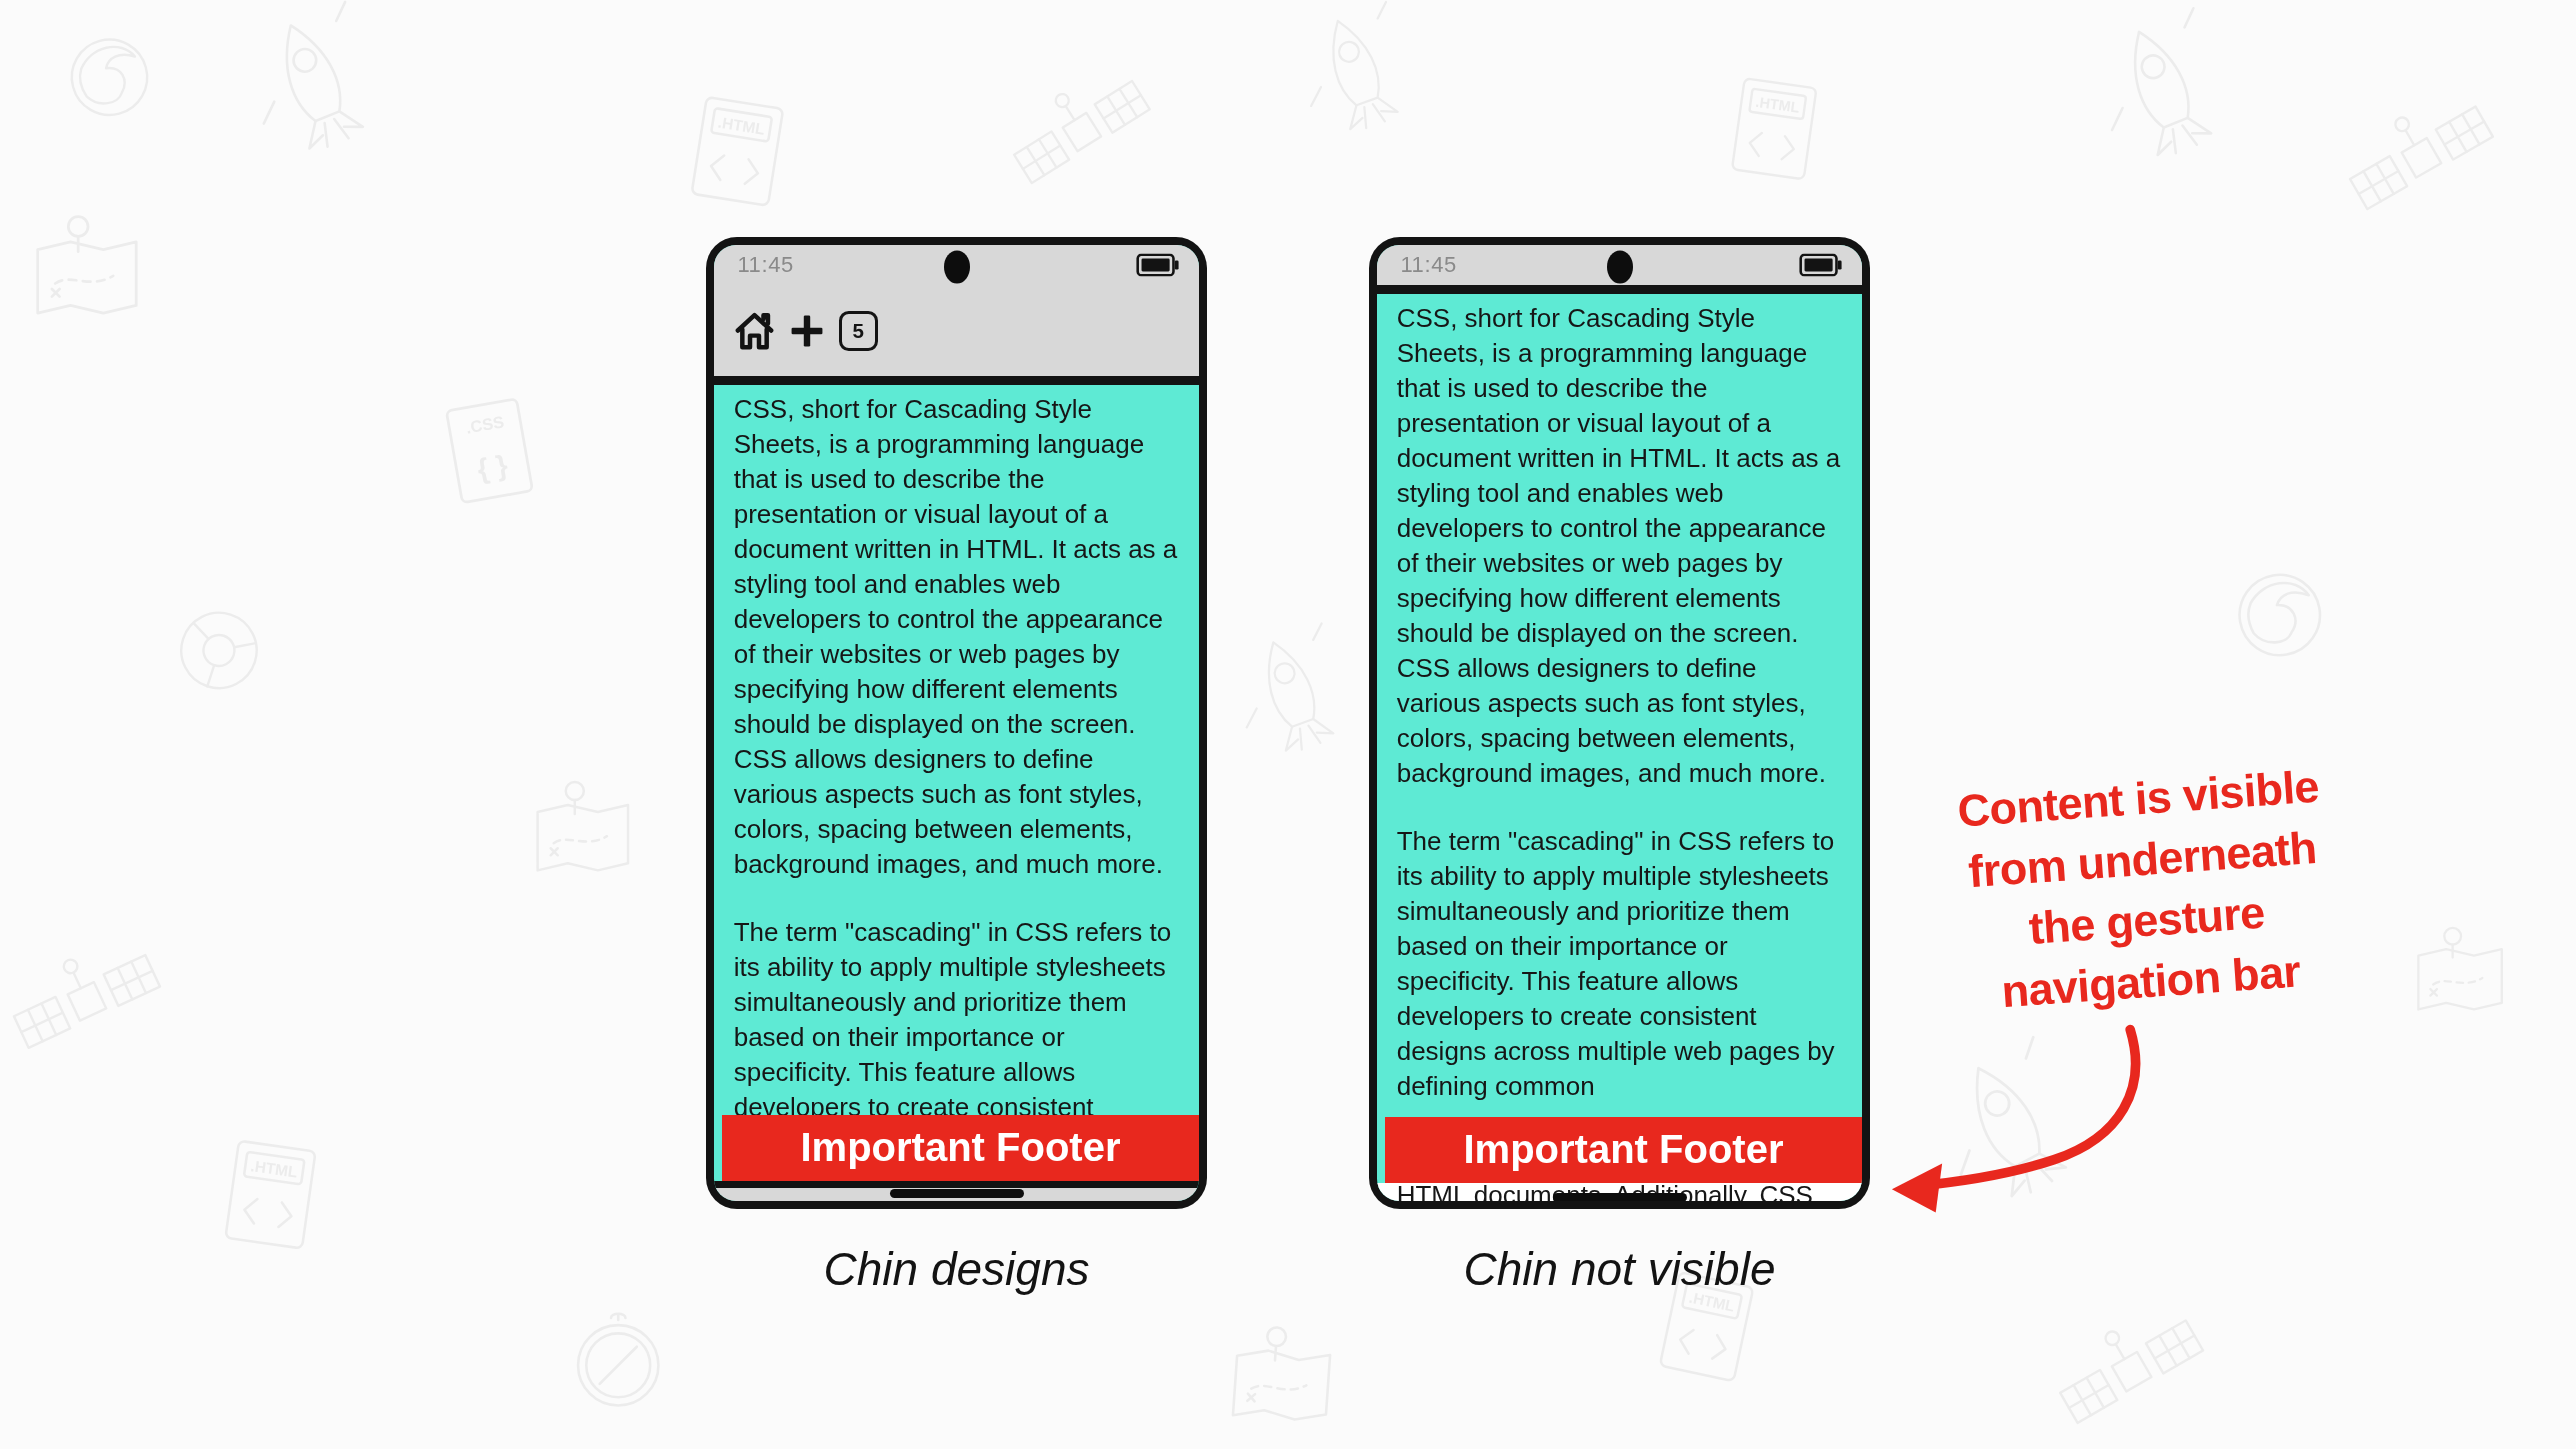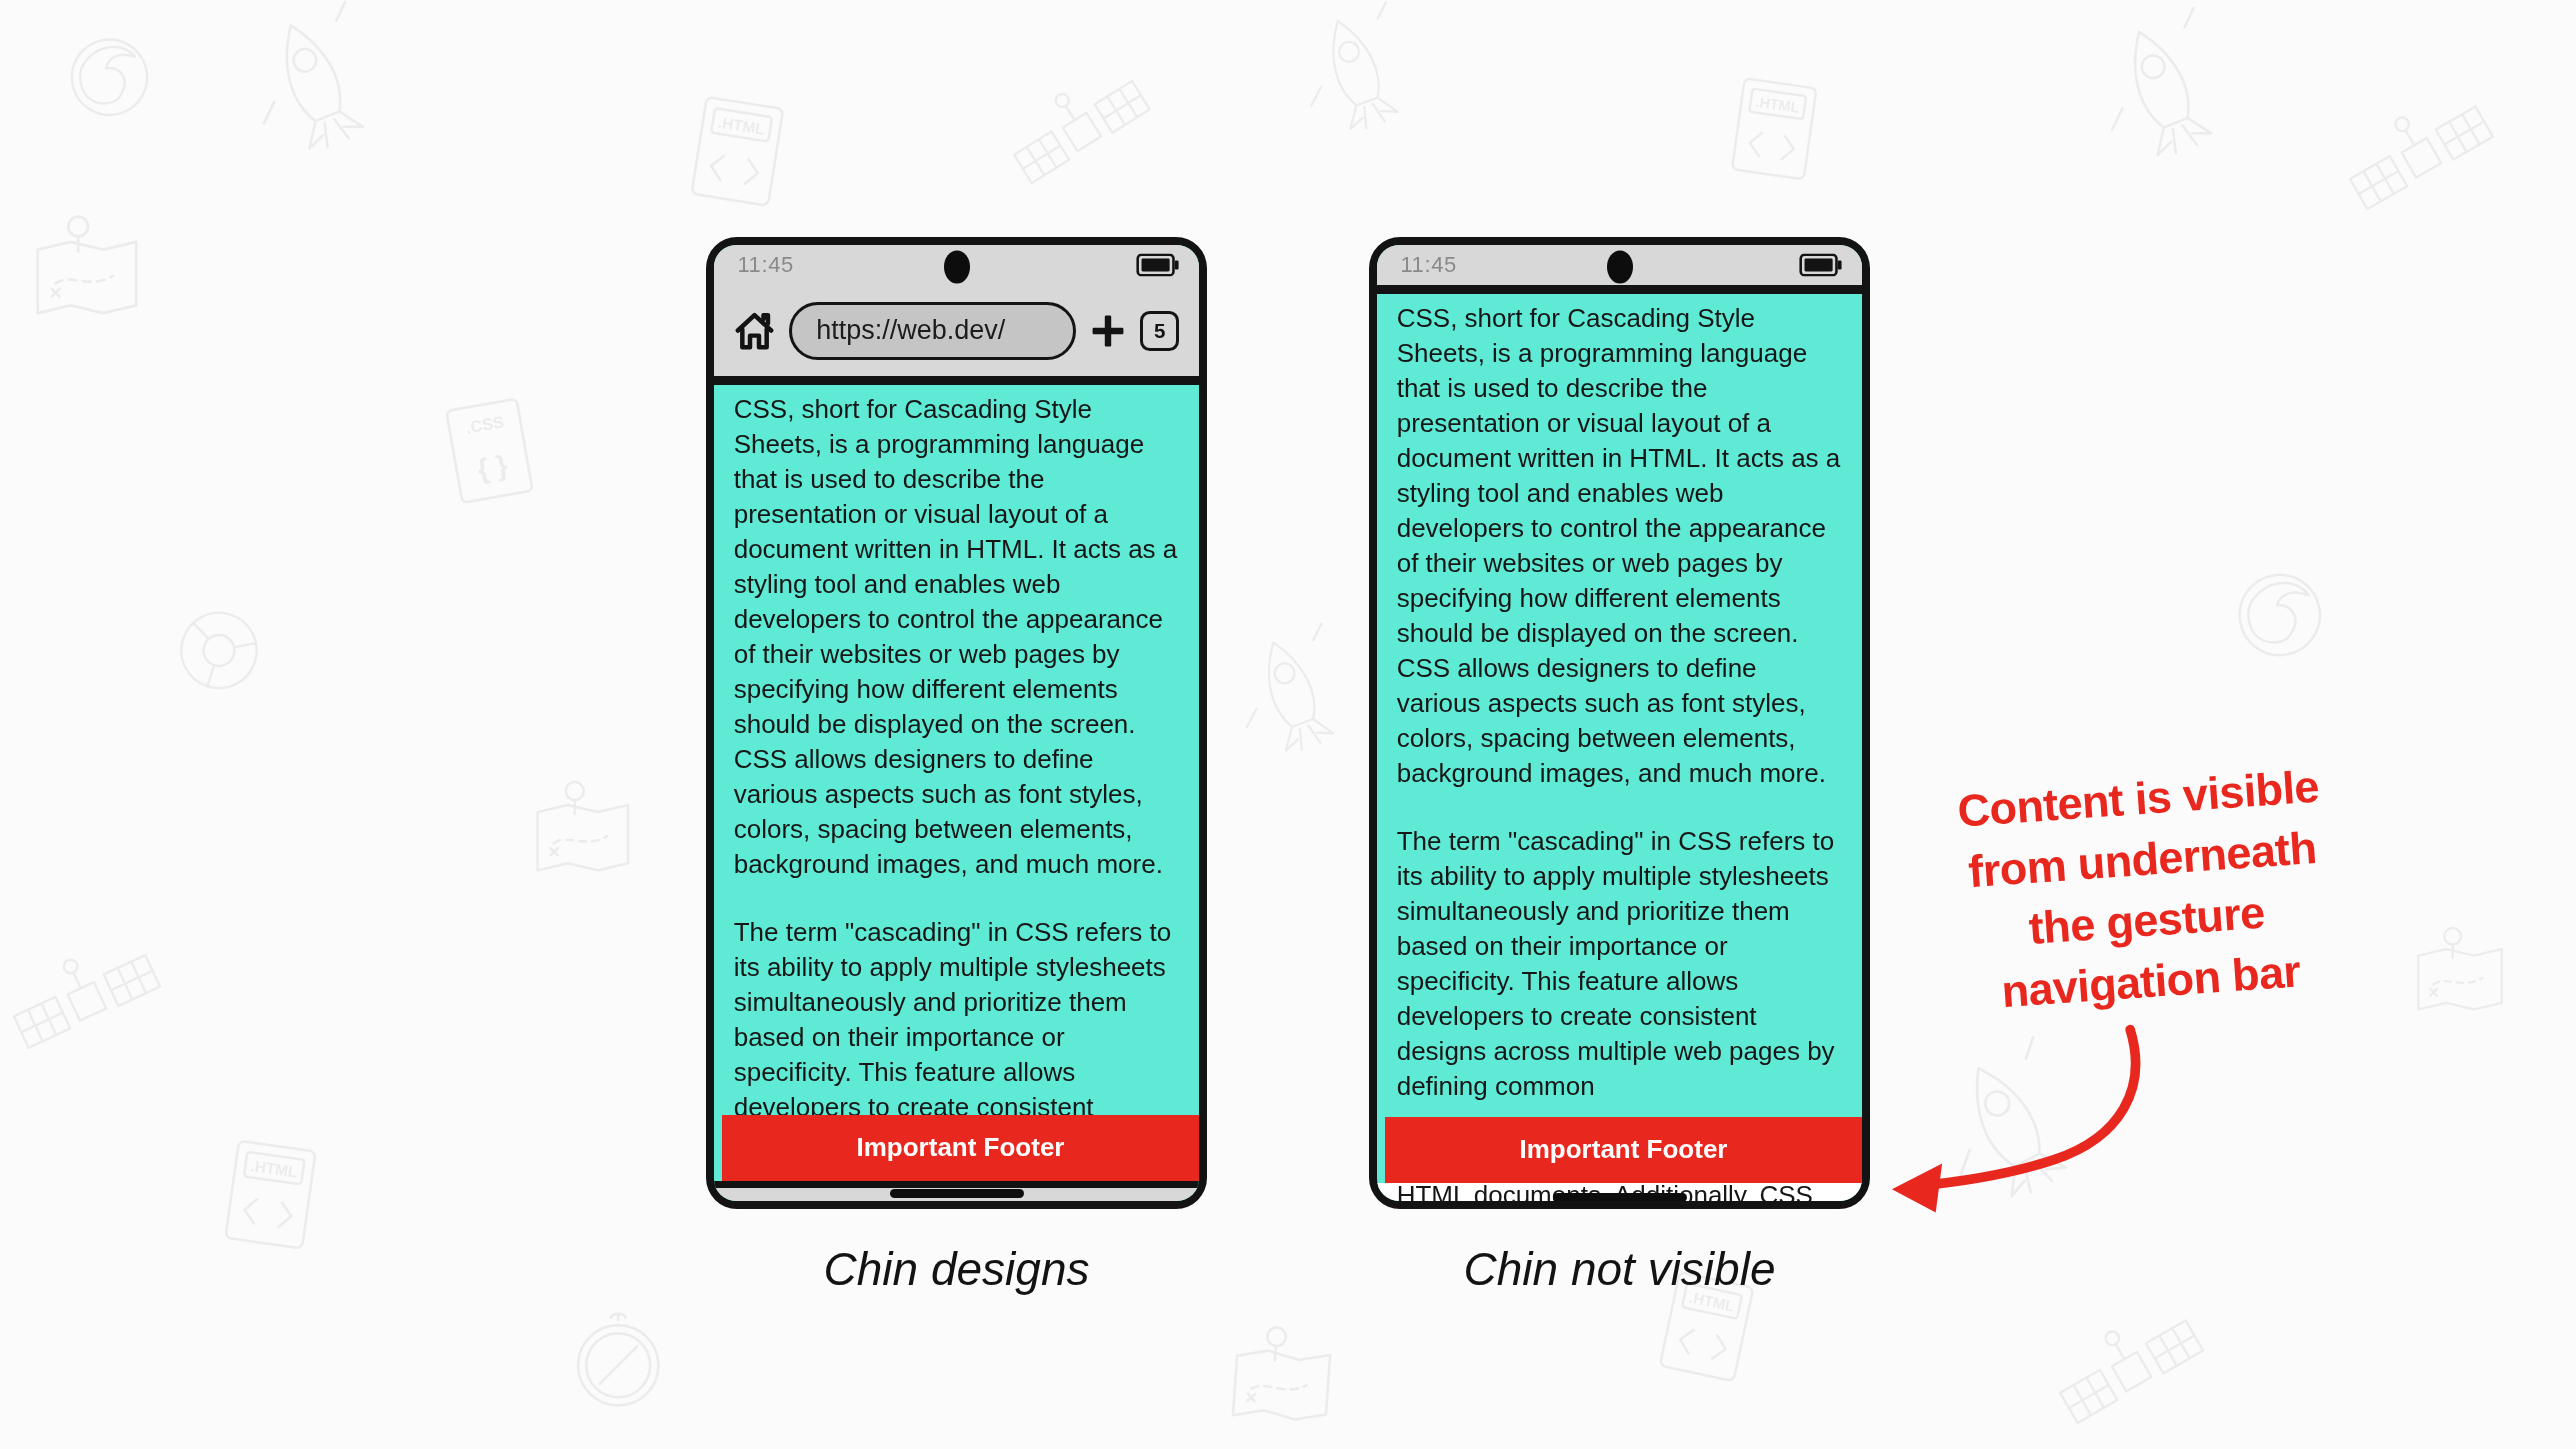--- a/index.html
+++ b/index.html
@@ -30,21 +30,21 @@
   .urltext{font-size:27px;color:#1c1c1c;}
   .plusbtn{flex:none;width:36px;height:36px;display:flex;align-items:center;justify-content:center;}
   .tabbox{flex:none;width:39px;height:40px;border:3.9px solid #141414;border-radius:9.7px;
           display:flex;align-items:center;justify-content:center;font-size:20.6px;font-weight:700;
           color:#141414;box-sizing:border-box;}
   .divider{height:8.4px;background:#131313;flex:none;}
   .content{flex:1;padding:7.7px 16.7px 0 19.3px;font-size:26px;line-height:35px;color:#161616;
            overflow:hidden;}
   .content p{margin:0 0 33px 0;}
   .footer{position:absolute;left:0;right:0;height:66px;background:#e8281e;color:#ffffff;
-          font-weight:700;font-size:26px;display:flex;align-items:center;justify-content:center;margin-left:8px;}
+          font-weight:700;font-size:40px;display:flex;align-items:center;justify-content:center;margin-left:8px;}
   .footer-left{bottom:20px;}
   .footer-right{bottom:18px;}
   .chin-divider{position:absolute;left:0;right:0;bottom:12.2px;height:7.7px;background:#131313;}
   .chin{position:absolute;left:0;right:0;bottom:0;height:12.2px;background:#d8d8d8;}
   .pill{position:absolute;left:50%;transform:translateX(-50%);width:134px;height:9px;
         background:#0d0d0d;border-radius:5.2px;}
   .pill-left{top:0.6px;}
   .strip{position:absolute;left:0;right:0;bottom:0;height:18px;background:#ffffff;
          overflow:visible;padding-left:19.3px;}
   .striptext{display:block;font-size:26px;line-height:33px;margin-top:-3.9px;color:#161616;
@@ -160,23 +160,20 @@
           </svg>
         </div>
         <div class="toolbar">
           <div class="homebtn">
             <svg width="41" height="41" viewBox="0 0 64 64" fill="none" stroke="#131313" stroke-width="7" stroke-linejoin="round" stroke-linecap="round">
               <path d="M6 32 L32 8 L58 32"></path>
               <path d="M46 14 L46 8 L53 8 L53 21"></path>
               <path d="M13 30 V58 H25 V40 H39 V58 H51 V30"></path>
             </svg>
           </div>
-          <div class="urlpill">
-            <span class="urltext">https://web.dev/</span>
-          </div>
           <div class="plusbtn">
             <svg width="36" height="36" viewBox="0 0 56 56">
               <rect x="4" y="23" width="48" height="10" rx="2" fill="#131313"></rect>
               <rect x="23" y="4" width="10" height="48" rx="2" fill="#131313"></rect>
             </svg>
           </div>
           <div class="tabbox">5</div>
         </div>
       </div>
       <div class="divider"></div>

